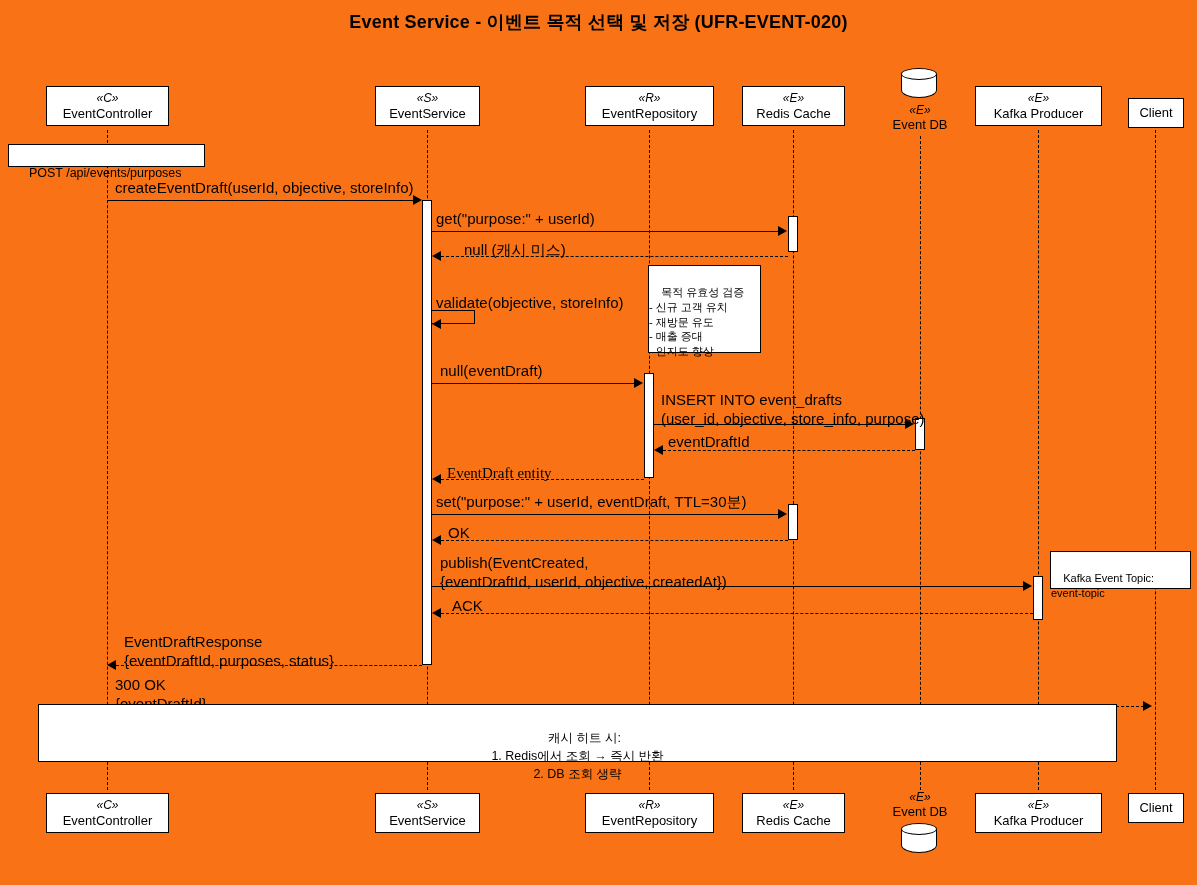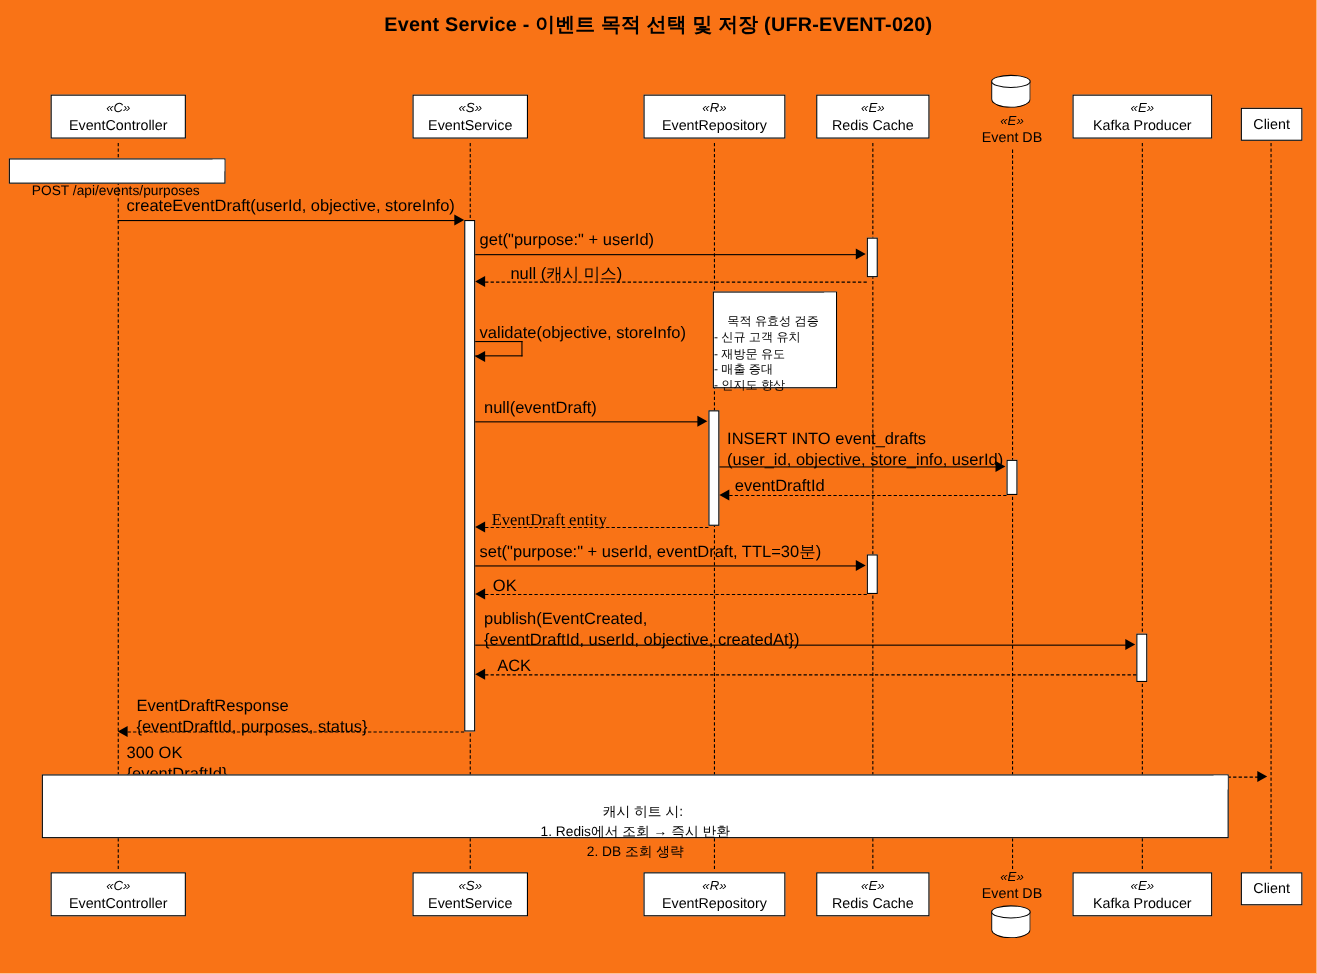--- a/index.html
+++ b/index.html
@@ -259,40 +259,45 @@
 
   <div class="msg-label" style="left:436px; top:294px;">validate(objective, storeInfo)</div>
   <div class="self-msg" style="left:432px; top:310px; width:43px;"></div>
   <div class="arrow-l" style="left:432px; top:319px;"></div>
 
   <div class="msg-label" style="left:440px; top:362px;">null(eventDraft)</div>
   <div class="msg-line" style="left:432px; top:383px; width:204px;"></div>
   <div class="arrow-r" style="left:634px; top:378px;"></div>
 
   <div class="msg-label" style="left:661px; top:391px;">INSERT INTO event_drafts
-(user_id, objective, store_info, userId)</div>
+(user_id, objective, store_info, purpose)</div>
   <div class="msg-line" style="left:654px; top:424px; width:253px;"></div>
   <div class="arrow-r" style="left:905px; top:419px;"></div>
 
   <div class="msg-label" style="left:668px; top:433px;">eventDraftId</div>
   <div class="msg-line dashed" style="left:663px; top:450px; width:252px;"></div>
   <div class="arrow-l" style="left:654px; top:445px;"></div>
 
   <div class="msg-label" style="left:447px; top:464px;font-family:Liberation Serif, serif;">EventDraft entity</div>
   <div class="msg-line dashed" style="left:441px; top:479px; width:203px;"></div>
   <div class="arrow-l" style="left:432px; top:474px;"></div>
 
   <div class="msg-label" style="left:436px; top:493px;">set("purpose:" + userId, eventDraft, TTL=30분)</div>
   <div class="msg-line" style="left:432px; top:514px; width:348px;"></div>
   <div class="arrow-r" style="left:778px; top:509px;"></div>
 
   <div class="msg-label" style="left:448px; top:524px;">OK</div>
   <div class="msg-line dashed" style="left:441px; top:540px; width:347px;"></div>
   <div class="arrow-l" style="left:432px; top:535px;"></div>
 
+  <div class="note" style="left:1050px; top:551px; width:141px; height:38px;">
+    <span>Kafka Event Topic:
+event-topic</span>
+    <span class="note-fold-tri"></span>
+  </div>
 
   <div class="msg-label" style="left:440px; top:554px;">publish(EventCreated,
 {eventDraftId, userId, objective, createdAt})</div>
   <div class="msg-line" style="left:432px; top:586px; width:593px;"></div>
   <div class="arrow-r" style="left:1023px; top:581px;"></div>
 
   <div class="msg-label" style="left:452px; top:597px;">ACK</div>
   <div class="msg-line dashed" style="left:441px; top:613px; width:592px;"></div>
   <div class="arrow-l" style="left:432px; top:608px;"></div>
 

